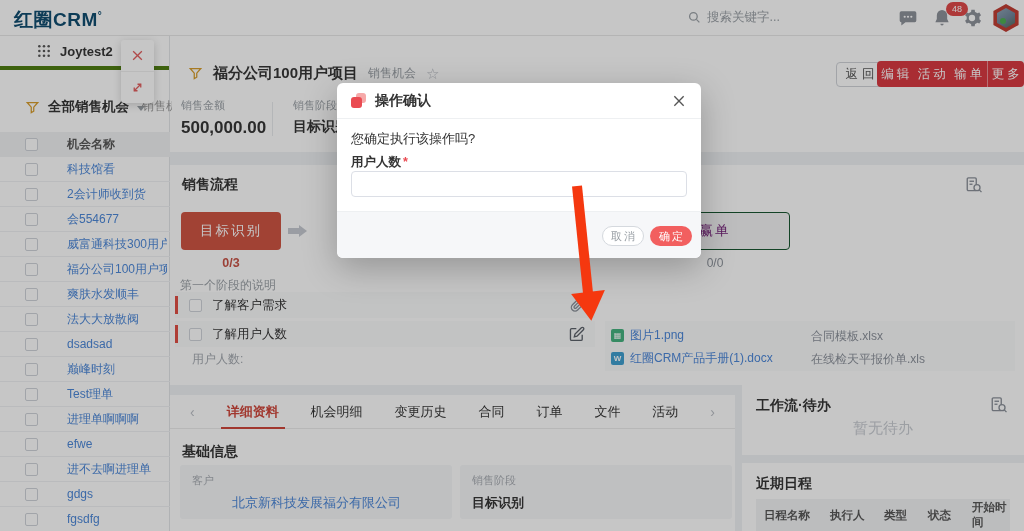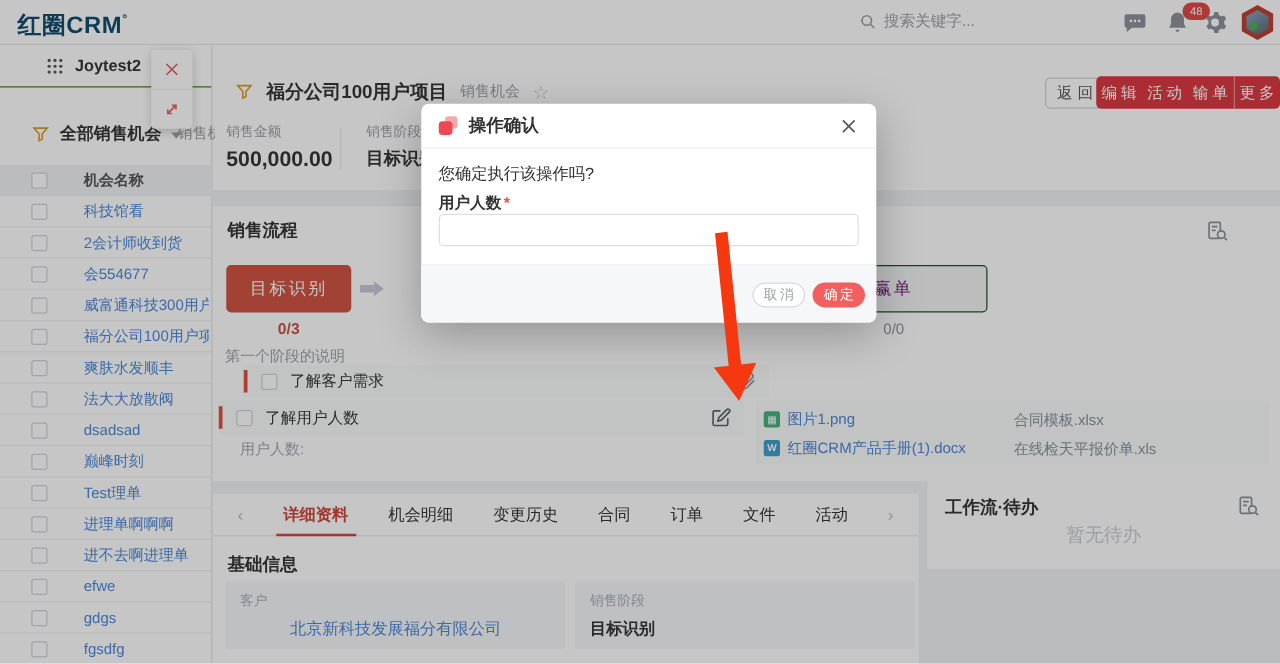--- a/index.html
+++ b/index.html
@@ -13,21 +13,21 @@
   .logo sup { font-size:10px; }
   .search { position:absolute; left:688px; top:9px; display:flex; align-items:center; gap:6px; color:#9aa0a6; font-size:12.5px; }
   .tb-ico { position:absolute; top:8px; width:20px; height:20px; }
   .badge { position:absolute; left:946px; top:2px; min-width:22px; height:14px; background:#e04646; color:#fff; font-size:9px; line-height:14px; text-align:center; border-radius:8px; padding:0 3px; }
   .avatar { position:absolute; left:992px; top:4px; width:28px; height:28px; background:#c03a30; clip-path:polygon(50% 0,95% 25%,95% 75%,50% 100%,5% 75%,5% 25%); display:flex; align-items:center; justify-content:center; }
   .avatar .photo { width:20px; height:20px; clip-path:polygon(50% 0,95% 25%,95% 75%,50% 100%,5% 75%,5% 25%); background:linear-gradient(145deg,#8fa6b8 0%,#6d8398 55%,#4f6a52 100%); position:relative; }
   .avatar .photo::after { content:""; position:absolute; left:4px; bottom:4px; width:6px; height:6px; border-radius:50%; background:#4caf50; }
 
   
   .sidebar { position:absolute; left:0; top:36px; width:170px; height:495px; background:#fff; border-right:1px solid #e3e5e8; z-index:4; }
-  .app-row { position:absolute; left:0; top:0; width:100%; height:34px; border-bottom:1px solid #4d7c0f; display:flex; align-items:center; padding-left:37px; gap:9px; }
+  .app-row { position:absolute; left:0; top:0; width:100%; height:34px; border-bottom:4px solid #4d7c0f; display:flex; align-items:center; padding-left:37px; gap:9px; }
   .app-name { font-size:13px; font-weight:bold; color:#333; }
   .filter-row { position:absolute; left:0; top:56px; width:100%; height:30px; display:flex; align-items:center; padding-left:25px; gap:8px; }
   .filter-label { font-size:13.5px; font-weight:bold; color:#333; }
   .caret-down { width:0; height:0; border-left:4px solid transparent; border-right:4px solid transparent; border-top:5px solid #9aa0a6; margin-top:2px; }
   .clipped { position:absolute; left:142px; top:62px; width:30px; overflow:hidden; white-space:nowrap; font-size:12px; color:#9b9b9b; }
   .list-header { position:absolute; left:0; top:96px; width:170px; height:25px; background:#f1f2f3; display:flex; align-items:center; }
   .list-rows { position:absolute; left:0; top:121px; width:170px; }
   .srow { height:25px; display:flex; align-items:center; border-bottom:1px solid #f0f1f3; }
   .cb { display:inline-block; width:13px; height:13px; border:1px solid #cfd3d9; border-radius:2px; background:#fff; flex:0 0 13px; margin-left:25px; }
   .rlabel { margin-left:29px; font-size:12px; color:#6b7280; }
@@ -61,21 +61,21 @@
   .flow-arrow::after { content:""; position:absolute; left:11px; top:0; width:0; height:0; border-top:6px solid transparent; border-bottom:6px solid transparent; border-left:8px solid #c6cad1; }
   .stage-win { position:absolute; left:470px; top:47px; width:150px; height:38px; background:#f4f4f5; border:1px solid #14532d; border-radius:4px; color:#701a75; font-size:13.5px; letter-spacing:2px; text-align:center; line-height:36px; }
   .count1 { position:absolute; left:11px; top:91px; width:100px; text-align:center; font-size:12.5px; color:#c75043; font-weight:600; }
   .count2 { position:absolute; left:470px; top:91px; width:150px; text-align:center; font-size:12px; color:#8a9099; }
   .p-note { position:absolute; left:10px; top:112px; font-size:12px; color:#9aa0a6; }
   .task { position:absolute; height:26px; background:#fafbfc; display:flex; align-items:center; }
   .task .redbar { position:absolute; left:0; top:4px; width:3px; height:18px; background:#e14b41; }
   .task .cb { margin-left:14px; }
   .task .t-label { margin-left:10px; font-size:12.5px; color:#333; flex:1; }
   .task .t-ico { width:16px; height:16px; margin-right:10px; }
-  .t1 { left:5px; top:127px; width:420px;margin-left:20px; }
+  .t1 { left:5px; top:127px; width:420px; }
   .t2 { left:5px; top:156px; width:420px; }
   .t2sub { position:absolute; left:22px; top:186px; font-size:12px; color:#a3a8af; }
   .t3 { left:435px; top:127px; width:410px; }
   .t3 .cb { margin-left:10px; }
   .filearea { position:absolute; left:435px; top:156px; width:410px; height:50px; background:#fafbfc; }
   .file-link { position:absolute; display:flex; align-items:center; gap:6px; font-size:12px; color:#4a86d8; }
   .file-plain { position:absolute; font-size:12px; color:#8a9099; }
   .fico { width:13px; height:13px; border-radius:2px; color:#fff; font-size:8px; line-height:13px; text-align:center; font-weight:bold; }
   .fico.png { background:#42b27d; }
   .fico.docx { background:#3d9ecf; }
@@ -236,25 +236,25 @@
       <div class="srow">
           <span class="cb"></span>
           <a class="rlink">Test理单</a>
         </div>
       <div class="srow">
           <span class="cb"></span>
           <a class="rlink">进理单啊啊啊</a>
         </div>
       <div class="srow">
           <span class="cb"></span>
+          <a class="rlink">efwe</a>
+        </div>
+      <div class="srow">
+          <span class="cb"></span>
           <a class="rlink">进不去啊进理单</a>
-        </div>
-      <div class="srow">
-          <span class="cb"></span>
-          <a class="rlink">efwe</a>
         </div>
       <div class="srow">
           <span class="cb"></span>
           <a class="rlink">gdgs</a>
         </div>
       <div class="srow">
           <span class="cb"></span>
           <a class="rlink">fgsdfg</a>
         </div>
     </div>
@@ -363,20 +363,30 @@
     <svg class="wf-ico" viewBox="0 0 24 24">
         <rect x="3" y="2.5" width="12" height="17" rx="1.5" fill="none" stroke="#8a9099" stroke-width="1.8"></rect>
         <line x1="6" y1="7" x2="12" y2="7" stroke="#8a9099" stroke-width="1.8"></line>
         <line x1="6" y1="11" x2="10" y2="11" stroke="#8a9099" stroke-width="1.8"></line>
         <circle cx="16" cy="15.5" r="4" fill="#fff" stroke="#8a9099" stroke-width="1.8"></circle>
         <line x1="19" y1="18.5" x2="22" y2="21.5" stroke="#8a9099" stroke-width="1.8"></line>
       </svg>
     <div class="wf-empty">暂无待办</div>
   </div>
 
+  <div class="sch-card">
+    <div class="card-title sch-title">近期日程</div>
+    <div class="sch-head">
+      <span class="c1">日程名称</span>
+      <span class="c2">执行人</span>
+      <span class="c3">类型</span>
+      <span class="c4">状态</span>
+      <span class="c5">开始时间</span>
+    </div>
+  </div>
 
   <div class="fl-toolbar">
     <div class="fl-cell">
       <svg width="13" height="13" viewBox="0 0 24 24">
           <line x1="4" y1="4" x2="20" y2="20" stroke="#e25b5b" stroke-width="2.4"></line>
           <line x1="20" y1="4" x2="4" y2="20" stroke="#e25b5b" stroke-width="2.4"></line>
         </svg>
     </div>
     <div class="fl-cell">
       <svg width="13" height="13" viewBox="0 0 24 24">

